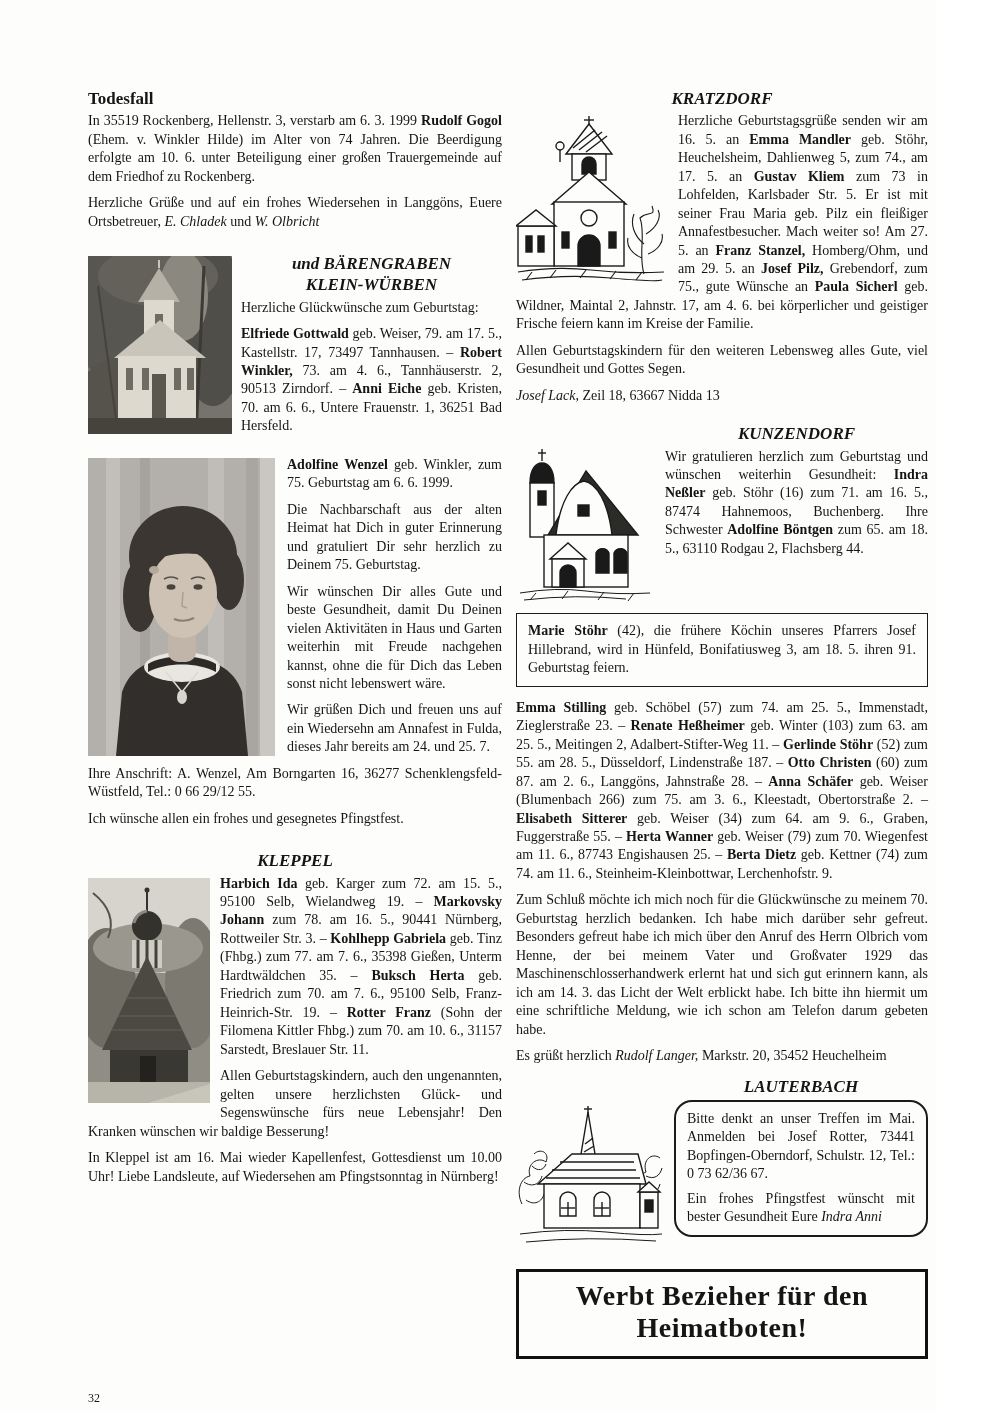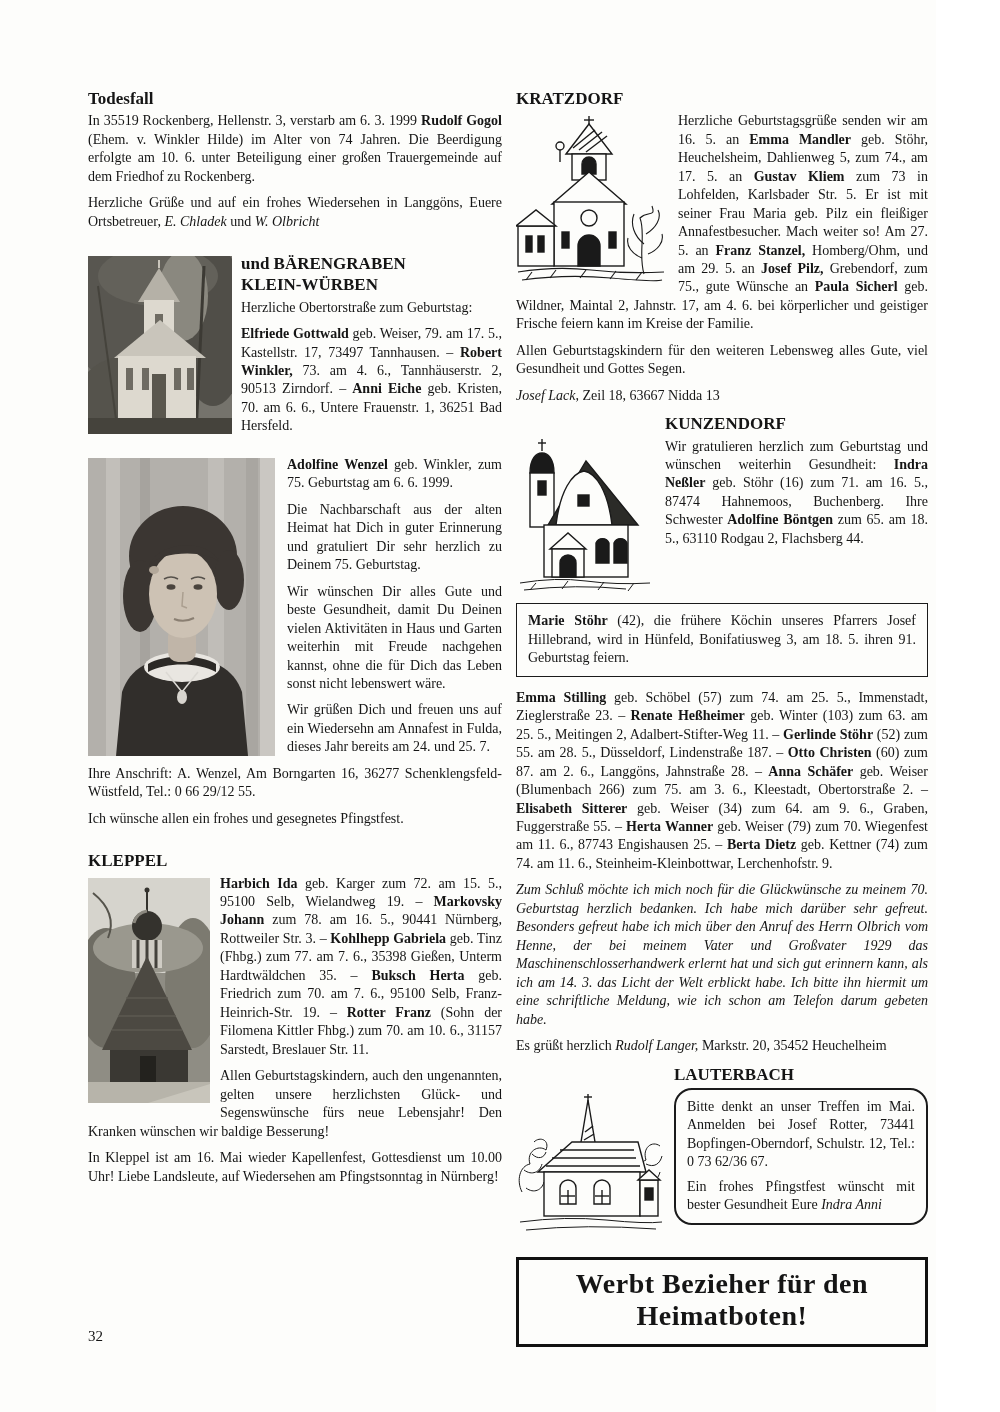--- a/index.html
+++ b/index.html
@@ -3,43 +3,43 @@
 <meta charset="utf-8">
 <style>
   html,body{margin:0;padding:0;background:#ffffff;}
   .page{position:relative;width:936px;height:1412px;background:#fdfdfb;
         font-family:"Liberation Serif","DejaVu Serif",serif;color:#151515;overflow:hidden;}
   .col{position:absolute;top:88px;}
   .col-left{left:88px;width:414px;}
   .col-right{left:516px;width:412px;}
   p{margin:0 0 8px;font-size:14px;line-height:1.32;text-align:justify;}
   .h3{font-weight:bold;font-size:17px;line-height:1.25;margin:0 0 3px;}
-  .h-center{text-align:left;}
+  .h-center{text-align:center;font-style:italic;}
   .sec{margin-top:0;}
   .float-l{float:left;}
   .clear{clear:both;}
   svg{display:block;}
   .img-kw{margin:3px 9px 6px 0;}
   .img-portrait{margin:2px 12px 6px 0;}
   .img-kleppel{margin:3px 10px 6px 0;}
   .img-kratz{margin:2px 12px 4px 0;}
   .img-kunz{margin:2px 12px 4px 0;}
   .img-laut{margin:4px 10px 4px 0;}
   .run-b{font-weight:bold;}
   .run-i{font-style:italic;}
   .sig-right{text-align:left;}
   .box{border:2px solid #1b1b1b;padding:8px 11px;background:#fdfdfb;}
   .marie-box{margin:4px 0 12px;}
   .laut-box{overflow:hidden;border-radius:18px;}
   .banner{border:3px solid #111;margin-top:16px;padding:8px 4px 12px;
           text-align:center;font-weight:bold;font-size:28px;letter-spacing:.5px;}
-  .page-number{position:absolute;left:88px;top:1328px;font-size:15px;}
+  .page-number{position:absolute;left:88px;top:1391px;font-size:12px;}
   .speck{position:absolute;width:4px;height:4px;background:#9a9a95;border-radius:50%;}
   .mt22{margin-top:22px;} .mt12{margin-top:12px;} .mt14{margin-top:14px;}
-  .mt6{margin-top:6px;font-style:italic;} .mt10{margin-top:0;}
+  .mt6{margin-top:6px;} .mt10{margin-top:10px;}
 </style>
 </head>
 <body>
 
 <div class="page">
 
   <div class="col col-left">
 
     <section>
       <div class="h3">Todesfall</div>
@@ -69,21 +69,21 @@
           <rect x="86" y="112" width="7" height="22" fill="#6e6b62"></rect>
           <rect x="99" y="112" width="7" height="22" fill="#6e6b62"></rect>
           <rect x="64" y="118" width="14" height="46" fill="#5a574e"></rect>
           <rect x="0" y="162" width="144" height="16" fill="#45433c"></rect>
         </svg>
       </div>
       <div class="h3 h-center">
         <div>und BÄRENGRABEN</div>
         <div>KLEIN-WÜRBEN</div>
       </div>
-      <p>Herzliche Obertorstraße zum Geburtstag:</p>
+      <p>Herzliche Glückwünsche zum Geburtstag:</p>
       <p><span class="run-b">Elfriede Gottwald</span><span> geb. Weiser, 79. am 17. 5., Kastellstr. 17, 73497 Tannhausen. – </span><span class="run-b">Robert Winkler,</span><span> 73. am 4. 6., Tannhäuserstr. 2, 90513 Zirndorf. – </span><span class="run-b">Anni Eiche</span><span> geb. Kristen, 70. am 6. 6., Untere Frauenstr. 1, 36251 Bad Hersfeld.</span></p>
       <div class="clear"></div>
     </section>
 
     <section class="sec mt12">
       <div class="float-l img-portrait">
         <svg width="187" height="298" viewBox="0 0 187 298">
           <rect width="187" height="298" fill="#b3b0ab"></rect>
           <rect x="18" width="14" height="298" fill="#c2bfba"></rect>
           <rect x="52" width="10" height="298" fill="#a6a39e"></rect>

